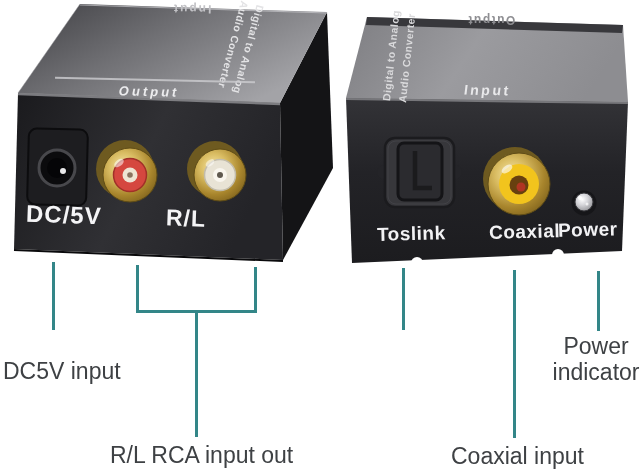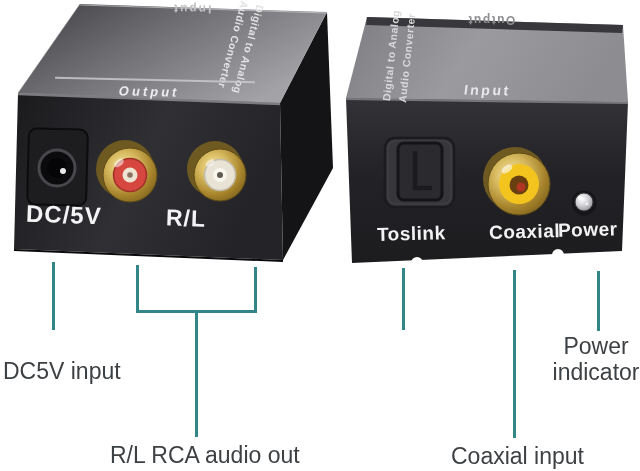--- a/index.html
+++ b/index.html
@@ -202,16 +202,16 @@
   <div class="tline" id="ln-brL"></div>
   <div class="tline" id="ln-brR"></div>
   <div class="tline h" id="ln-brH"></div>
   <div class="tline" id="ln-stem"></div>
   <div class="tline" id="ln-tos"></div>
   <div class="tline" id="ln-coax"></div>
   <div class="tline" id="ln-pow"></div>
 
   <span class="ann" id="ann-dc">DC5V input</span>
   <div class="ann" id="ann-pow">Power indicator</div>
-  <span class="ann" id="ann-rl">R/L RCA audio out</span>
+  <span class="ann" id="ann-rl">R/L RCA input out</span>
   <span class="ann" id="ann-coax">Coaxial input</span>
 
 </div>
 
 </body></html>

